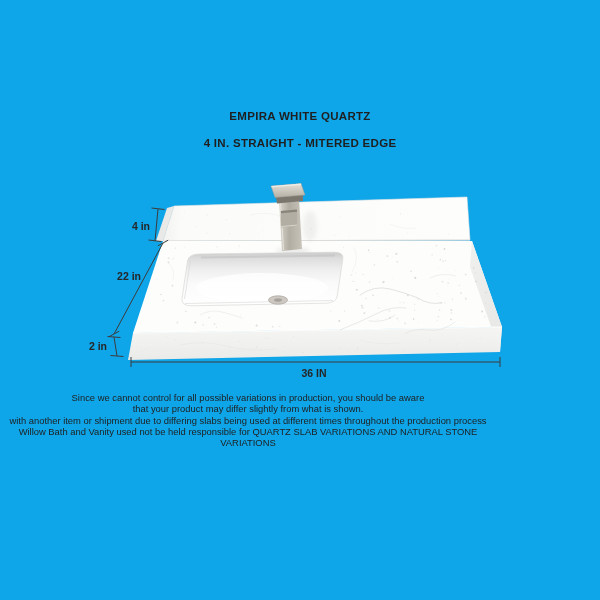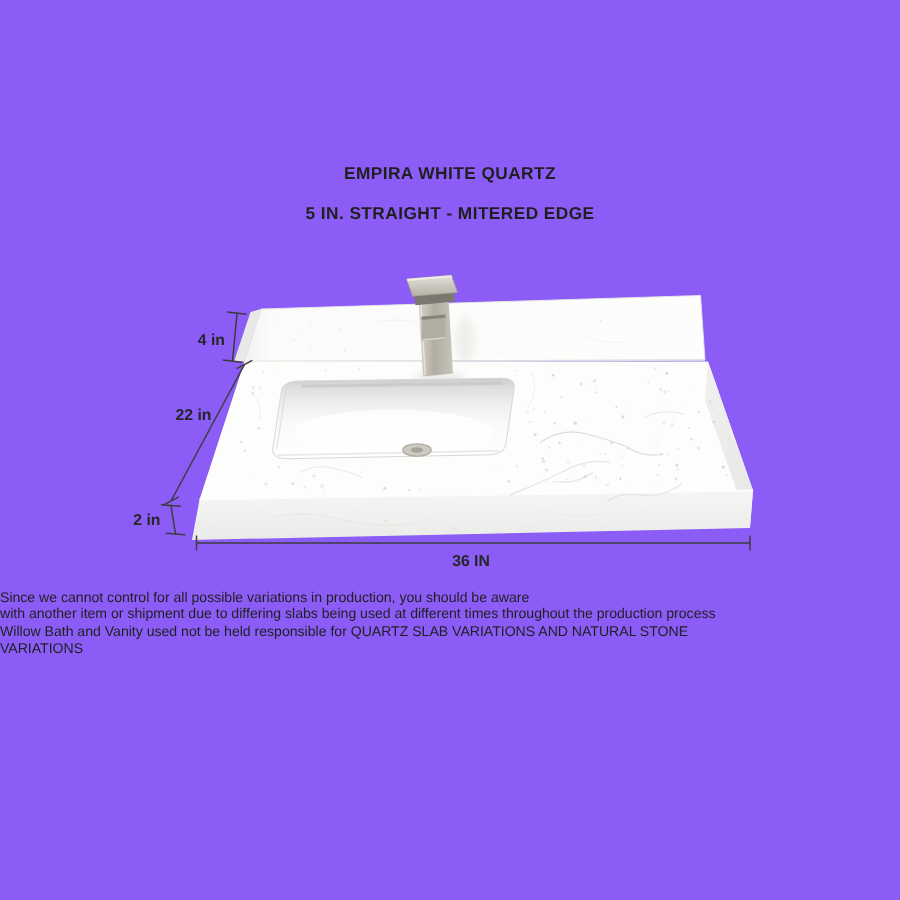--- a/index.html
+++ b/index.html
@@ -1,44 +1,44 @@
 <!DOCTYPE html>
 <html><head>
 <meta charset="utf-8">
 <style>
   html,body{margin:0;padding:0;background:#ffffff;}
   .page{
-    position:relative;width:600px;height:600px;background:#8b5cf6;
+    position:relative;width:600px;height:600px;background:#0ea5e9;
     font-family:"Liberation Sans",sans-serif;overflow:hidden;
   }
   .title{
     position:absolute;top:110px;left:0;width:600px;text-align:center;
     font-size:11.5px;font-weight:700;letter-spacing:.3px;color:#1f1f1f;
   }
   .subtitle{
     position:absolute;top:137px;left:0;width:600px;text-align:center;
     font-size:11.5px;font-weight:700;letter-spacing:.3px;color:#1f1f1f;
   }
   .diagram-svg{position:absolute;left:0;top:0;width:600px;height:600px;}
   .dim-label{
     font-family:"Liberation Sans",sans-serif;
     font-size:10.5px;font-weight:700;fill:#262626;
   }
   .disclaimer{
-    position:absolute;top:392px;left:0;width:496px;
+    position:absolute;top:392px;left:0;width:496px;text-align:center;
     font-size:9.4px;line-height:11.3px;font-weight:400;color:#1f1f1f;
   }
 </style>
 </head>
 <body>
 
 <div class="page">
 
   <div class="title">EMPIRA WHITE QUARTZ</div>
-  <div class="subtitle">5 IN. STRAIGHT - MITERED EDGE</div>
+  <div class="subtitle">4 IN. STRAIGHT - MITERED EDGE</div>
 
   <svg class="diagram-svg" viewBox="0 0 600 600">
     <defs>
       <linearGradient id="gradFront" x1="0" y1="0" x2="0" y2="1">
         <stop offset="0" stop-color="#f5f5f3"></stop>
         <stop offset="0.55" stop-color="#f0f0ee"></stop>
         <stop offset="1" stop-color="#eaeae8"></stop>
       </linearGradient>
       <linearGradient id="gradSide" x1="0" y1="0" x2="1" y2="1">
         <stop offset="0" stop-color="#f0f0ee"></stop>
@@ -336,17 +336,18 @@
     </g>
 
     <text class="dim-label" x="150" y="230" text-anchor="end">4 in</text>
     <text class="dim-label" x="141" y="280" text-anchor="end">22 in</text>
     <text class="dim-label" x="107" y="350" text-anchor="end">2 in</text>
     <text class="dim-label" x="314" y="377" text-anchor="middle">36 IN</text>
   </svg>
 
   <div class="disclaimer">
     <div>Since we cannot control for all possible variations in production, you should be aware</div>
+    <div>that your product may differ slightly from what is shown.</div>
     <div>with another item or shipment due to differing slabs being used at different times throughout the production process</div>
     <div>Willow Bath and Vanity used not be held responsible for QUARTZ SLAB VARIATIONS AND NATURAL STONE VARIATIONS</div>
   </div>
 
 </div>
 
 </body></html>

